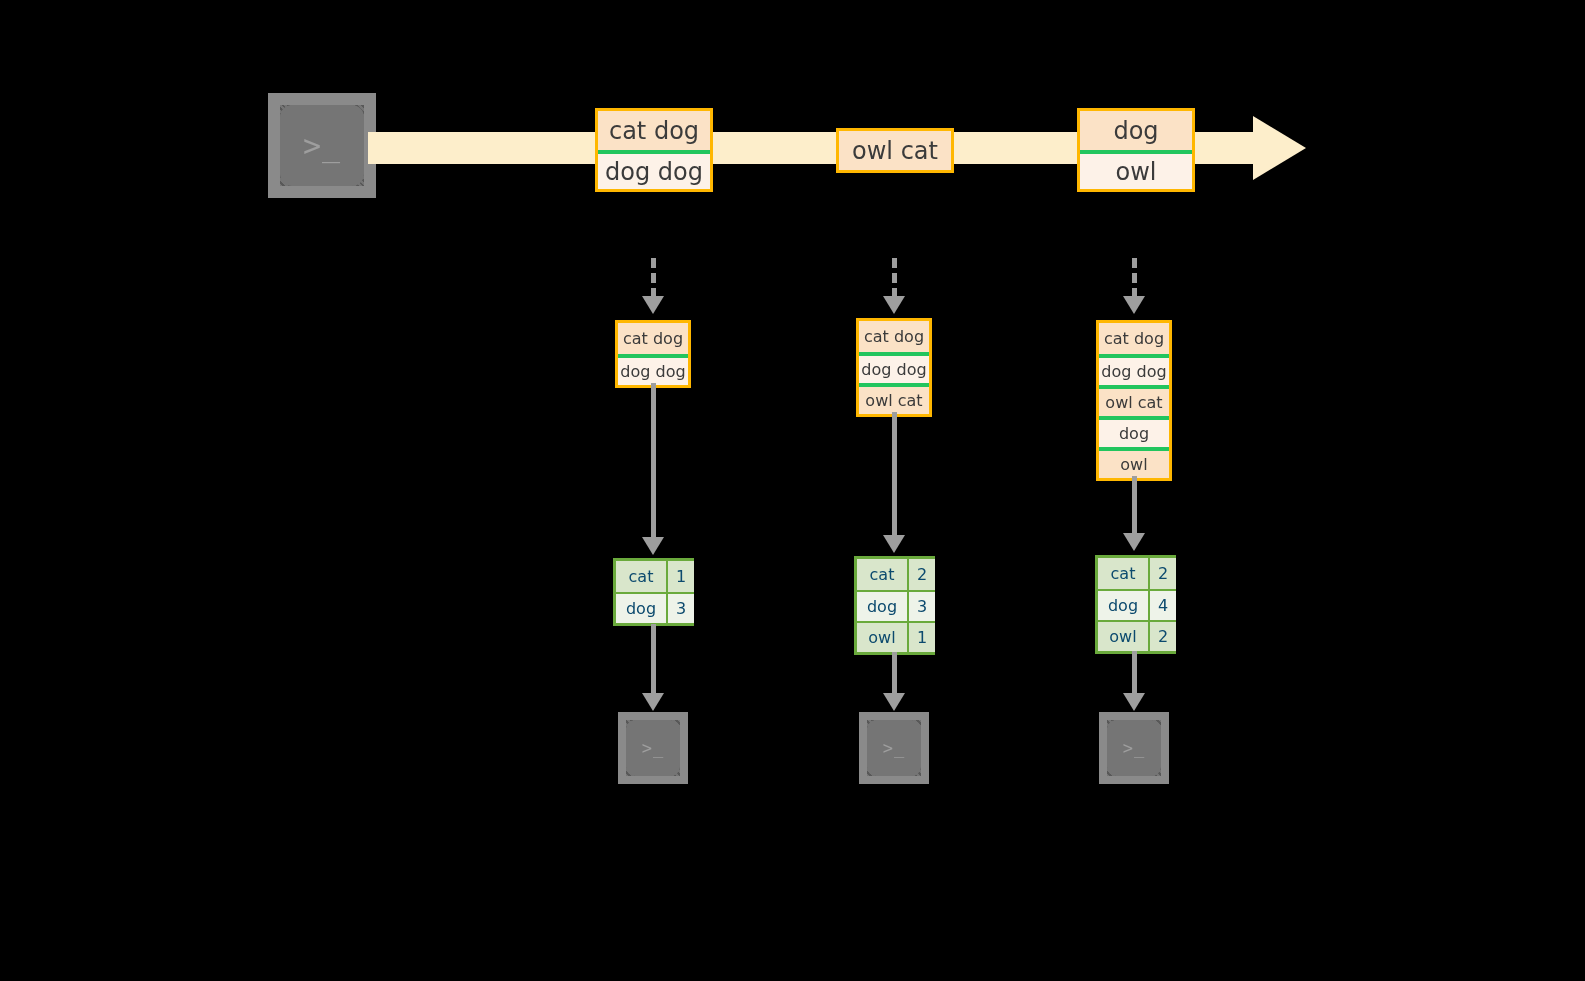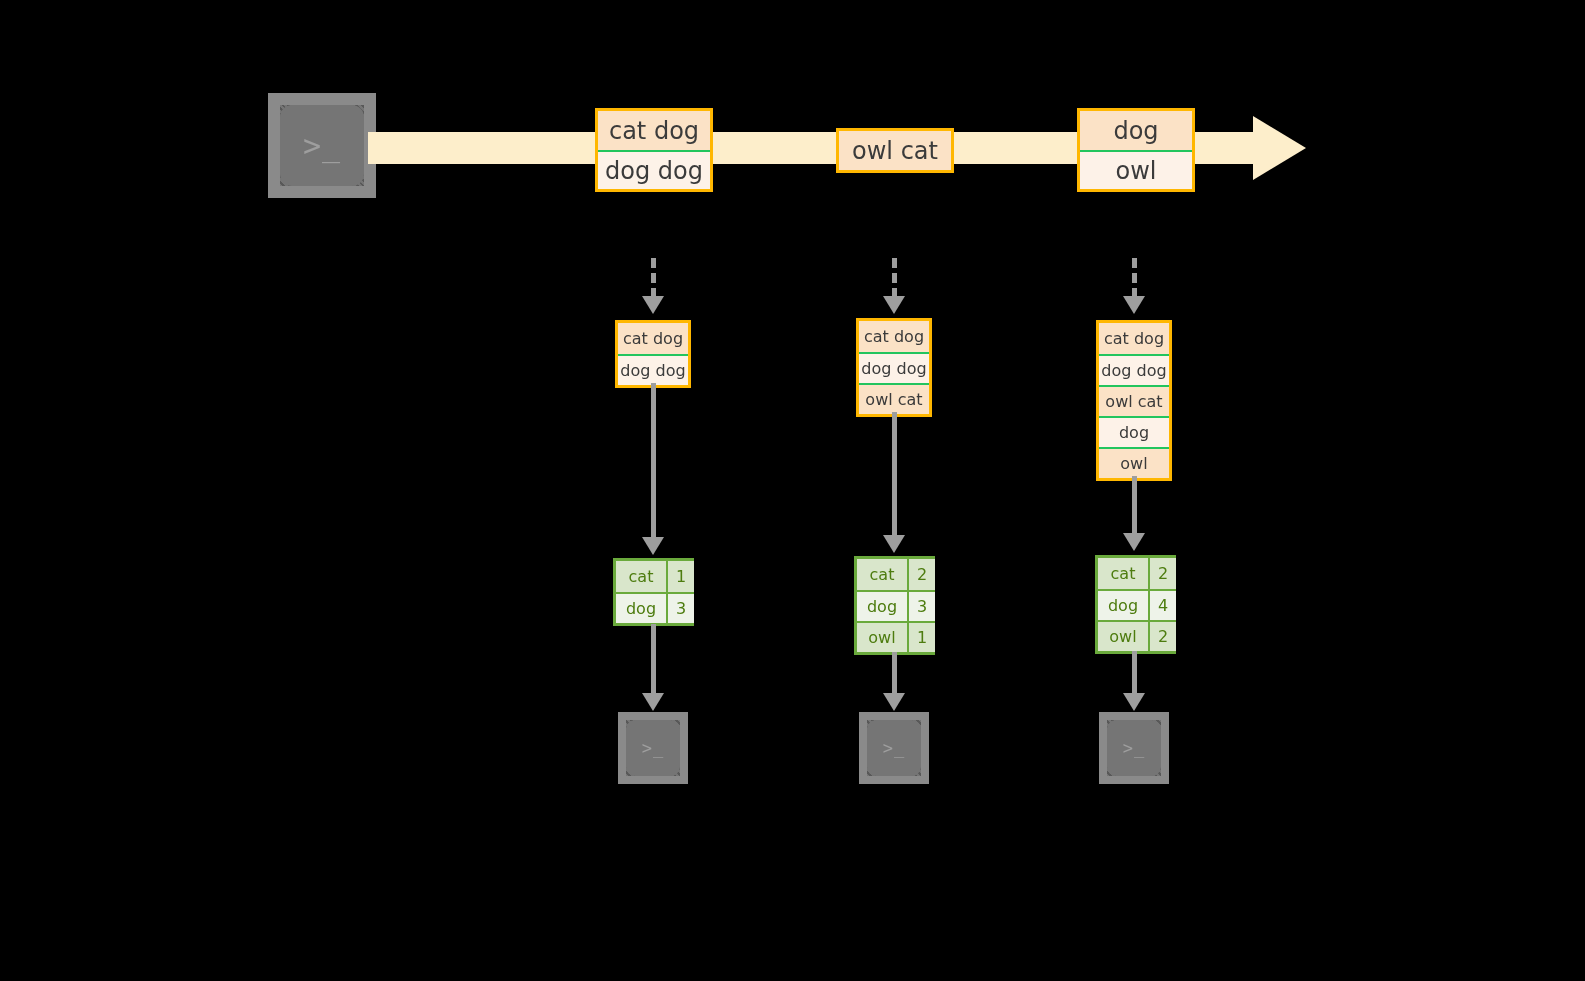--- a/index.html
+++ b/index.html
@@ -88,21 +88,21 @@
     background: #fdf0e3;
   }
   .msgrow {
     box-sizing: border-box;
     display: flex;
     align-items: center;
     justify-content: center;
     color: #3b3b3b;
     white-space: nowrap;
   }
-  .msgrow + .msgrow { border-top: 2px solid #22c55e; text-align: center; }
+  .msgrow + .msgrow { border-top: 4px solid #22c55e; text-align: center; }
   .msgrow.dark  { background: #fbe2c6; }
   .msgrow.light { background: #fdf2e8; }
 
   .msgbox.top .msgrow { height: 39px; font-size: 24px; }
   .msgbox.top { width: 118px; }
 
   .msgbox.stack { width: 76px; }
   .msgbox.stack .msgrow { height: 31px; font-size: 16px; }
 
   
@@ -114,21 +114,21 @@
     grid-template-columns: 52px 26px;
     width: 81px;
   }
   .rescell {
     box-sizing: border-box;
     height: 31px;
     display: flex;
     align-items: center;
     justify-content: center;
     font-size: 16px;
-    color: #4d7c0f;
+    color: #0c4a6e;
   }
   .rescell.wordcol  { background: #d9e6cb; border-right: 2px solid #6aaa3c; }
   .rescell.countcol { background: #d9e6cb; }
   .rescell.alt.wordcol  { background: #eef3e9; }
   .rescell.alt.countcol { background: #eef3e9; }
   .resrow-sep { border-top: 2px solid #6aaa3c; }
 
   
   .conn {
     position: absolute;

